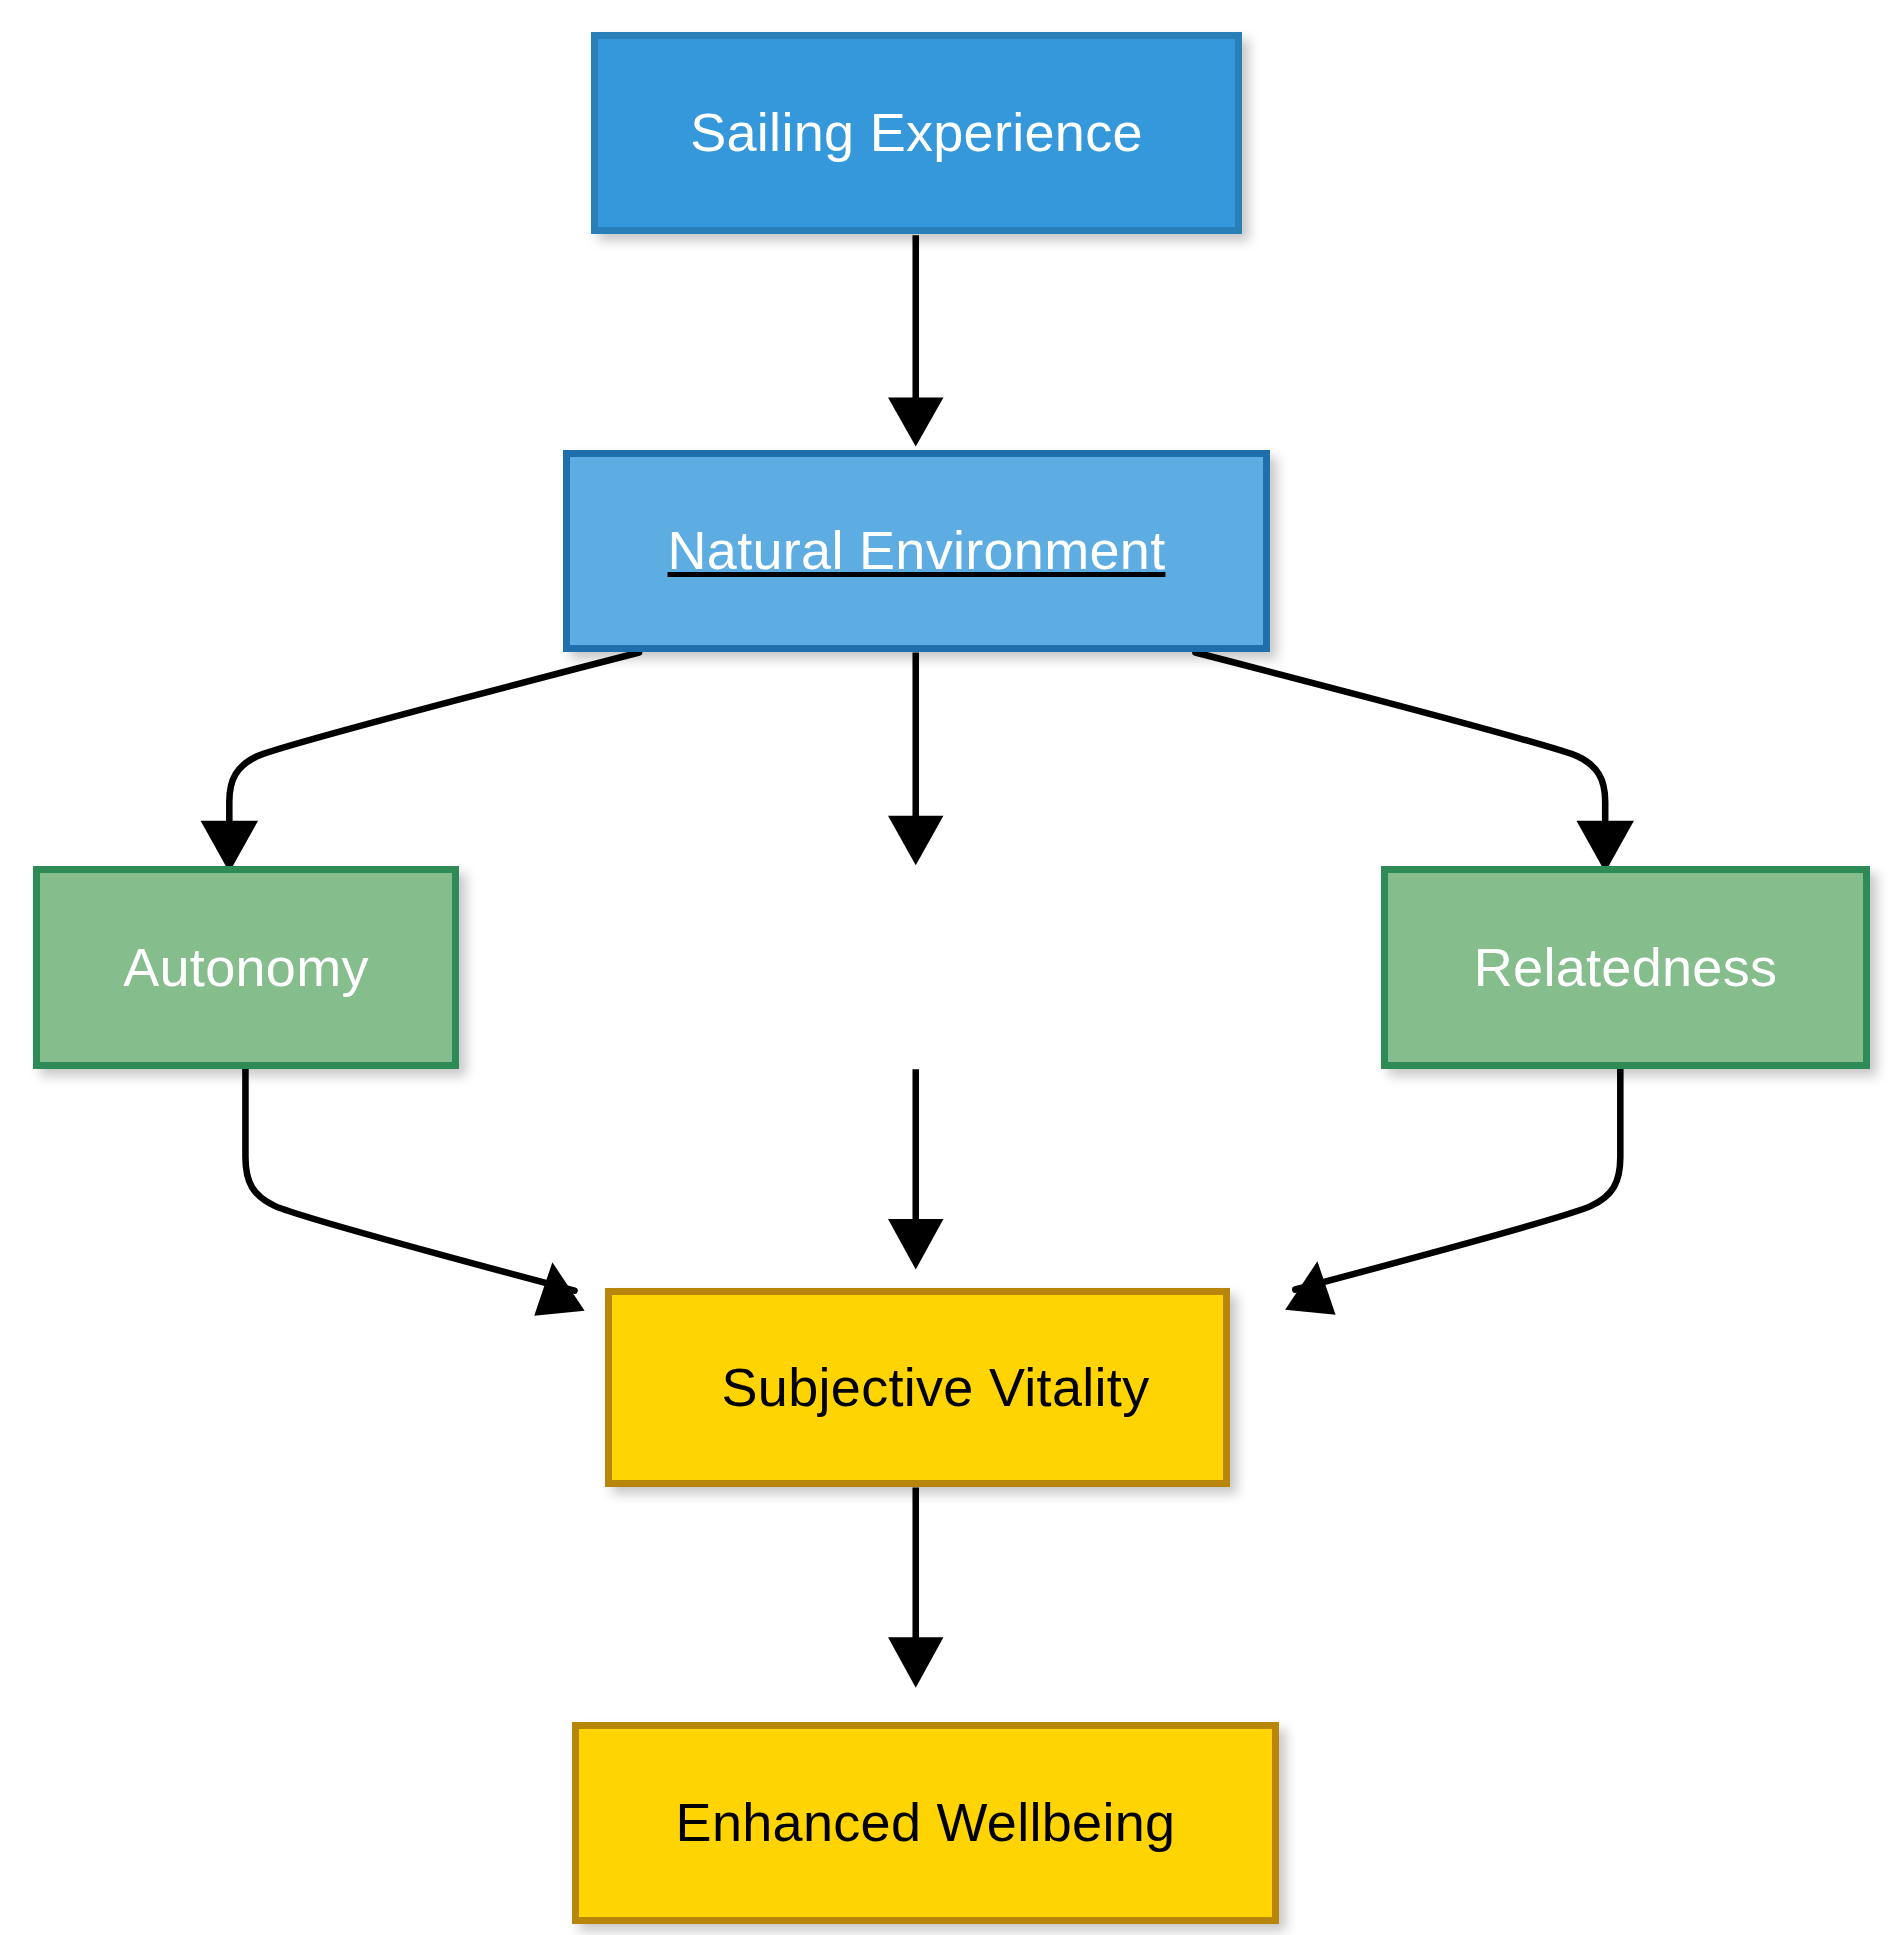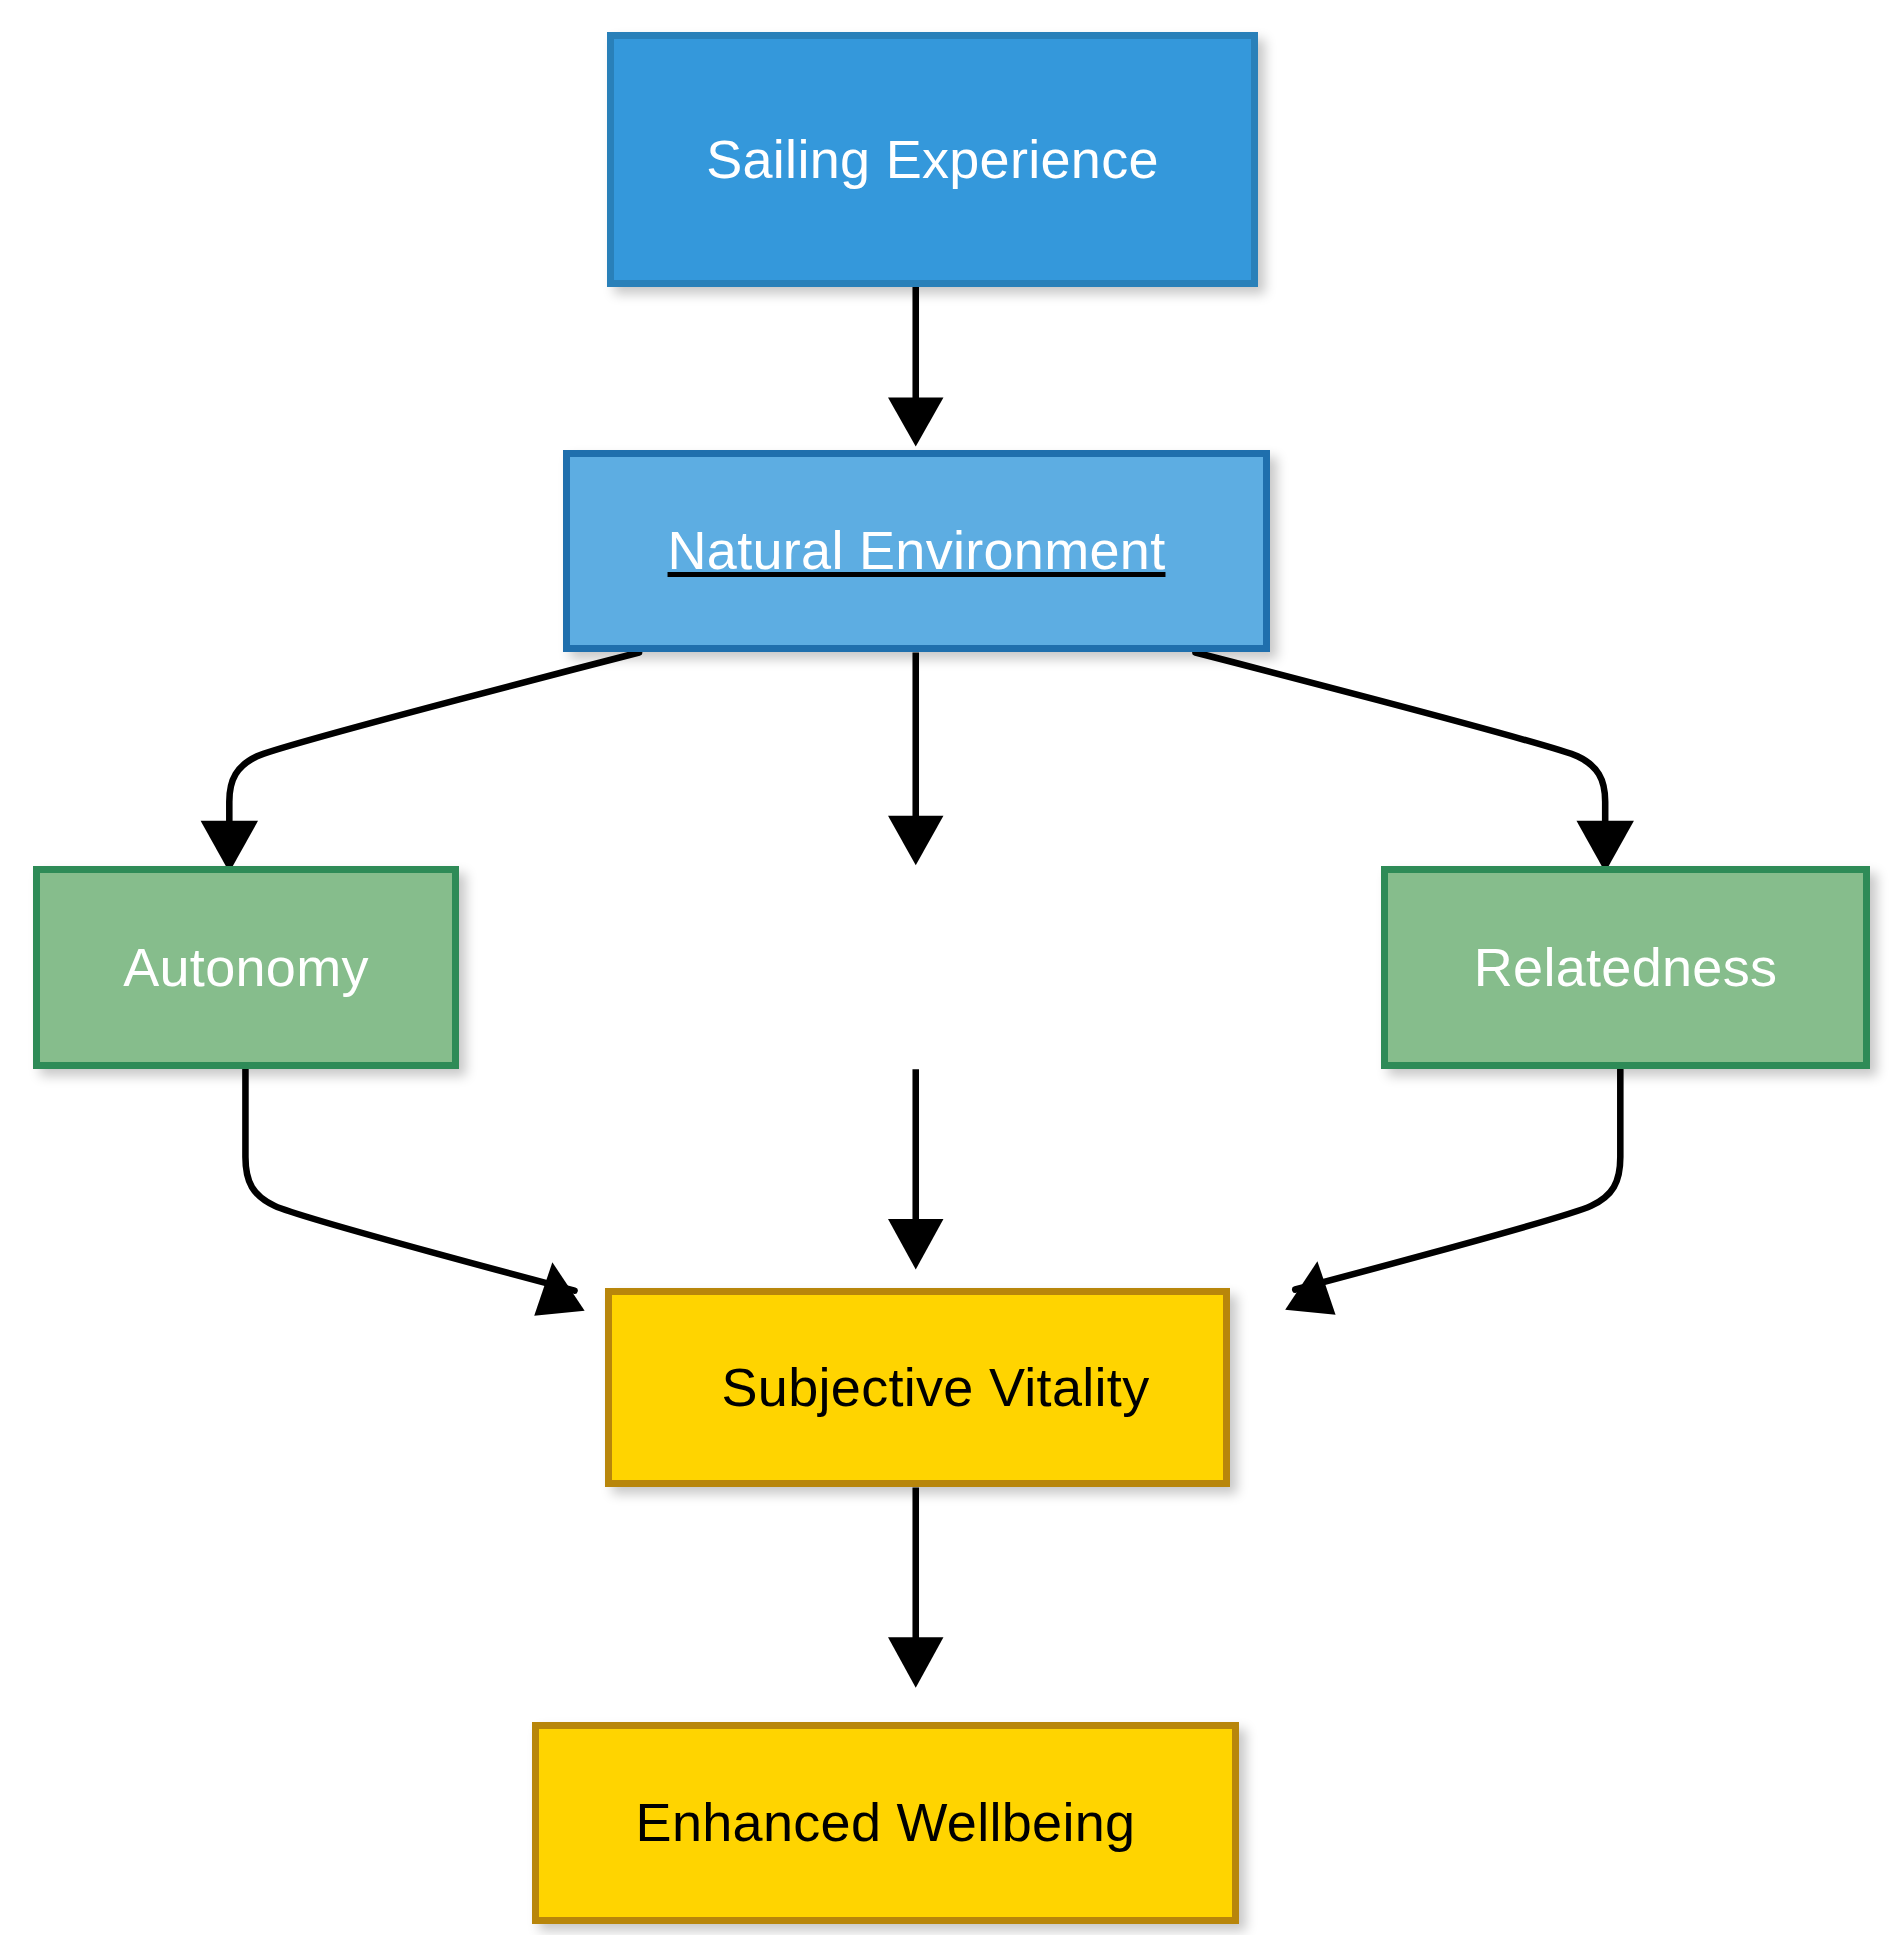--- a/index.html
+++ b/index.html
@@ -64,27 +64,27 @@
   .node-need .label { color: #ffffff; }
 
   .node-outcome {
     background: #ffd400;
     border-color: #b8860b;
     border-width: 7px;
   }
   .node-outcome .label { color: #000000; }
 
   
-  #n-sailing     { left: 591px; top:   32px; width: 651px; height: 255px; margin-left: 16px; }
+  #n-sailing     { left: 591px; top:   32px; width: 651px; height: 202px; }
   #n-environment { left: 563px; top:  450px; width: 707px; height: 202px; text-decoration: underline; }
   #n-autonomy    { left:   33px; top: 866px; width:  426px; height: 203px; justify-content: center; }
   #n-competence  { left: 669px; top: 866px; width:  501px; height: 203px; }
   #n-relatedness { left: 1381px; top: 866px; width:  489px; height: 203px; }
   #n-vitality    { left: 605px; top: 1288px; width: 625px; height: 199px; padding-left: 36px; }
-  #n-wellbeing   { left: 532px; top: 1722px; width: 707px; height: 202px; }
+  #n-wellbeing   { left: 572px; top: 1722px; width: 707px; height: 202px; }
 </style>
 </head>
 <body>
 
 <div id="canvas">
 
   <svg id="edge-layer" viewBox="0 0 3764 3840" width="1897" height="1936" xmlns="http://www.w3.org/2000/svg">
 
     <g>
       <path d="M1817,466 L1817,790" fill="none" stroke="#000000" stroke-width="13"></path>

